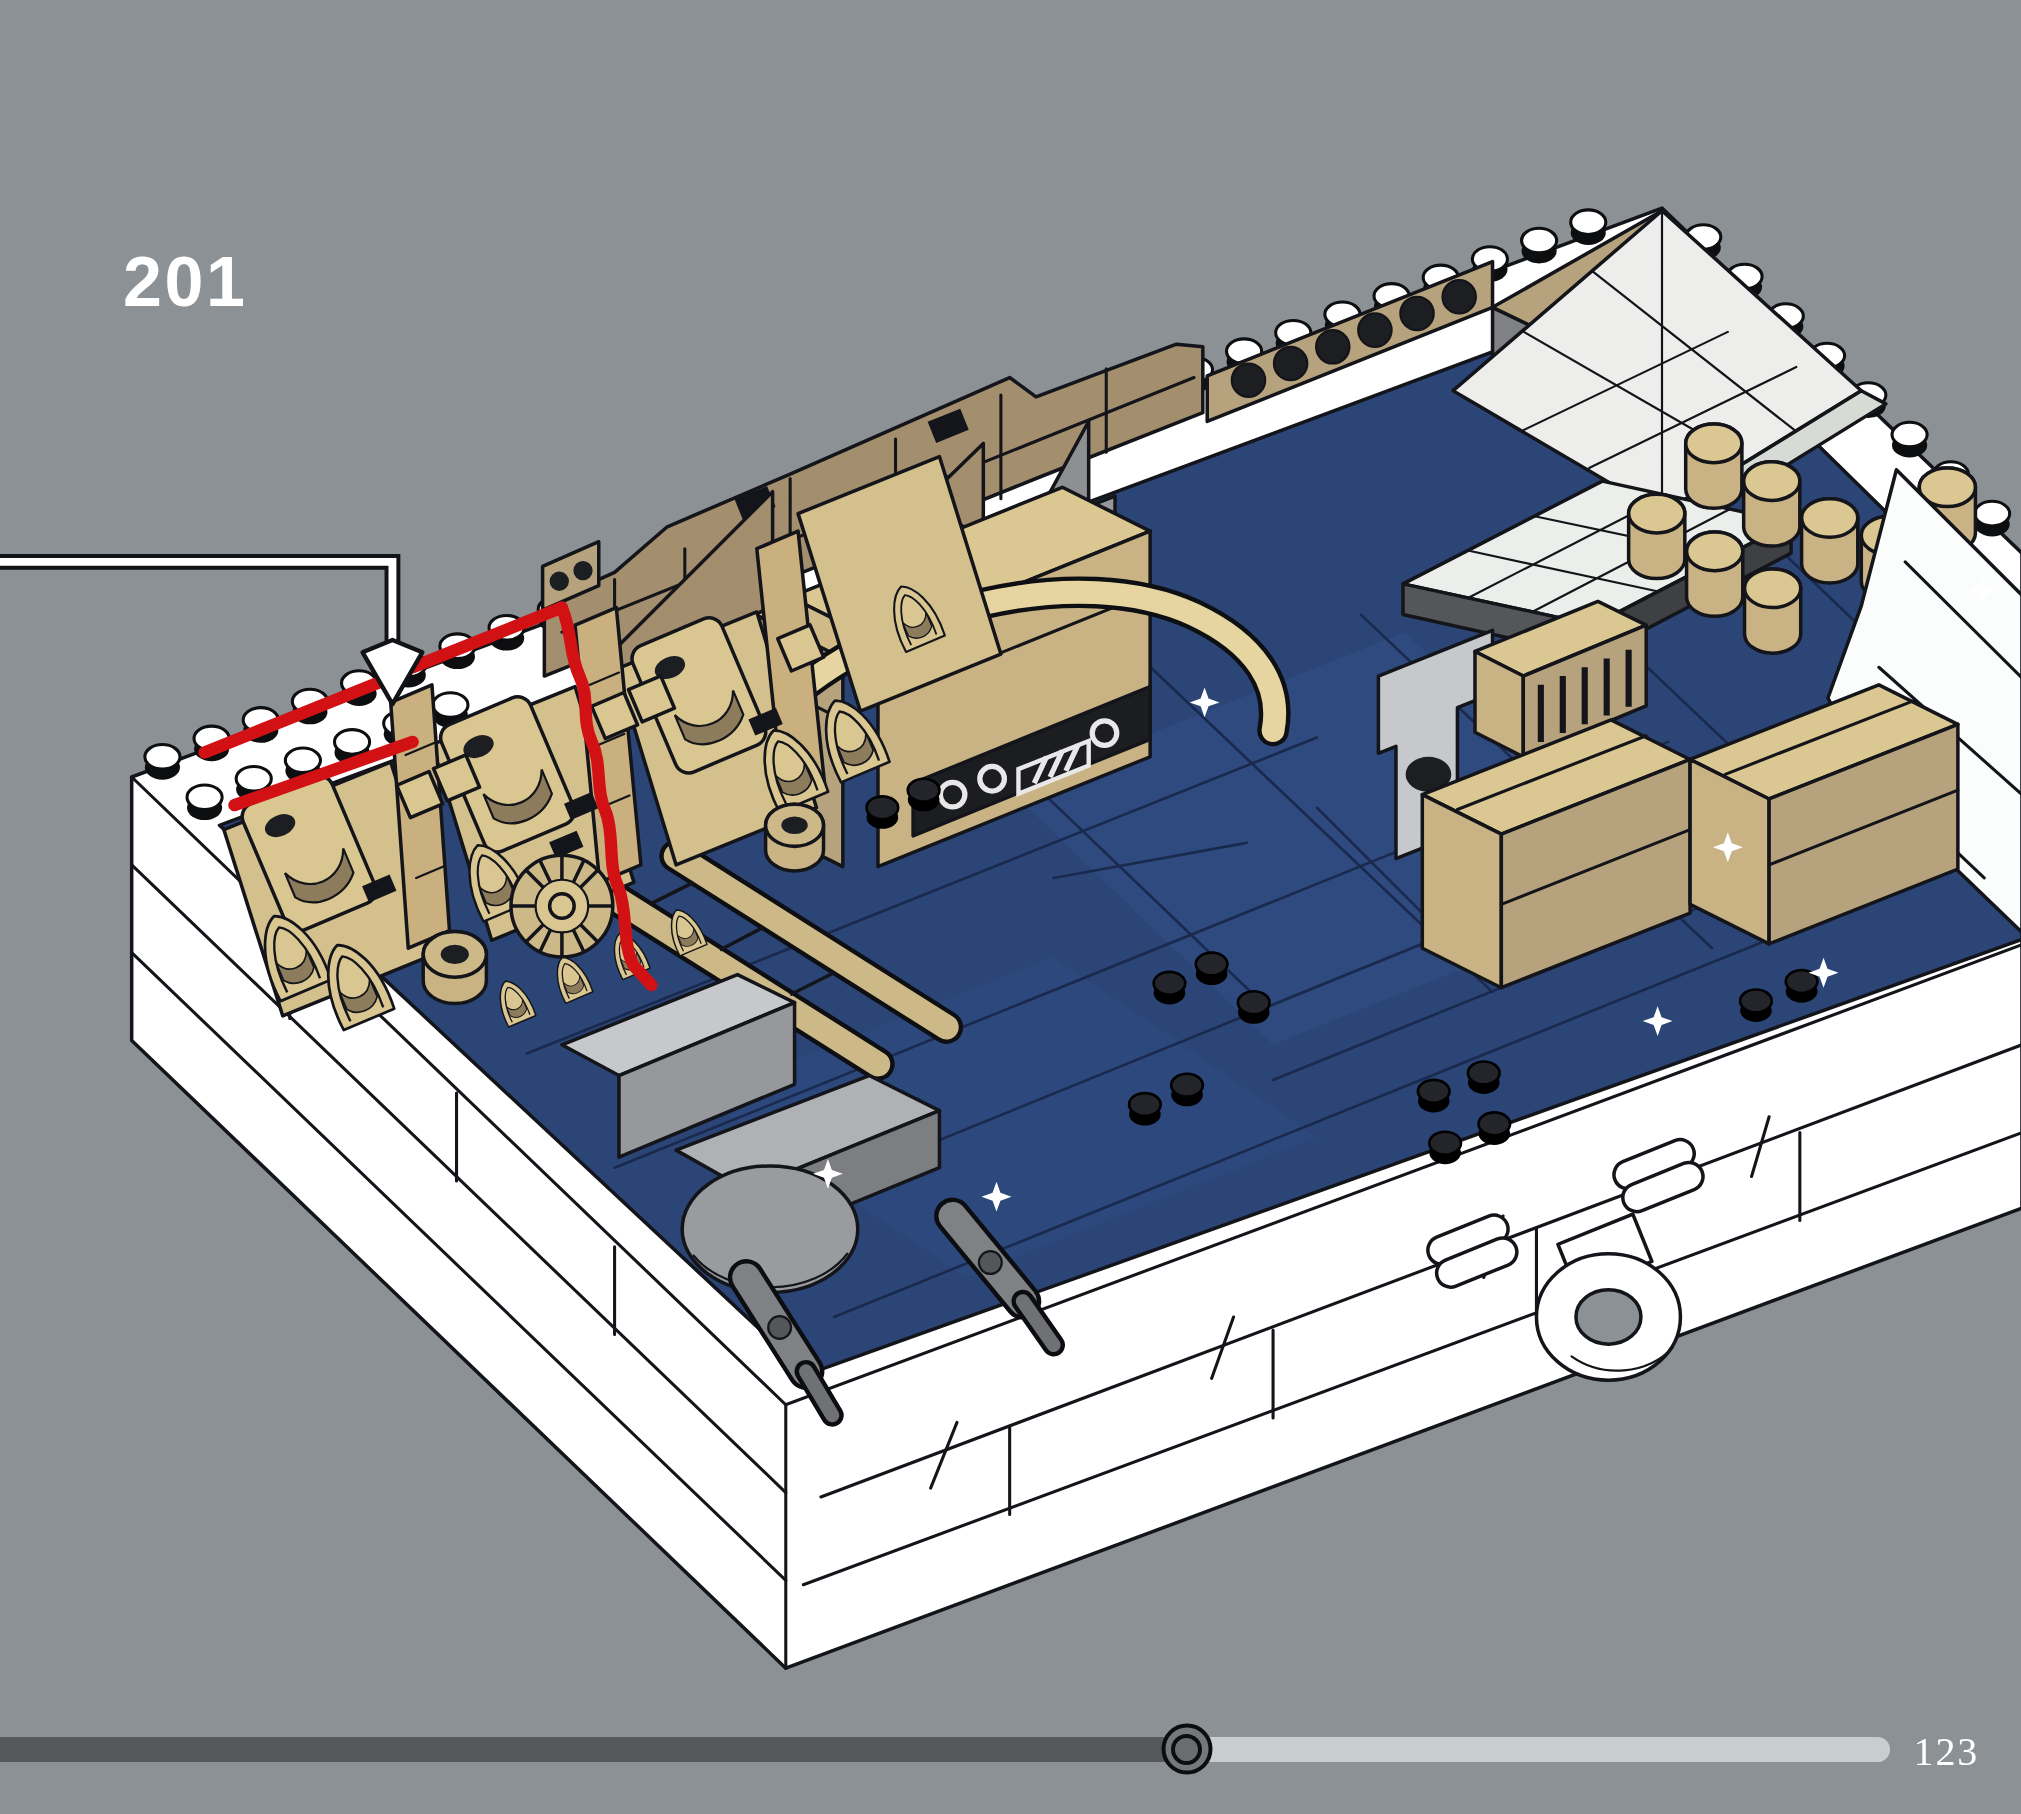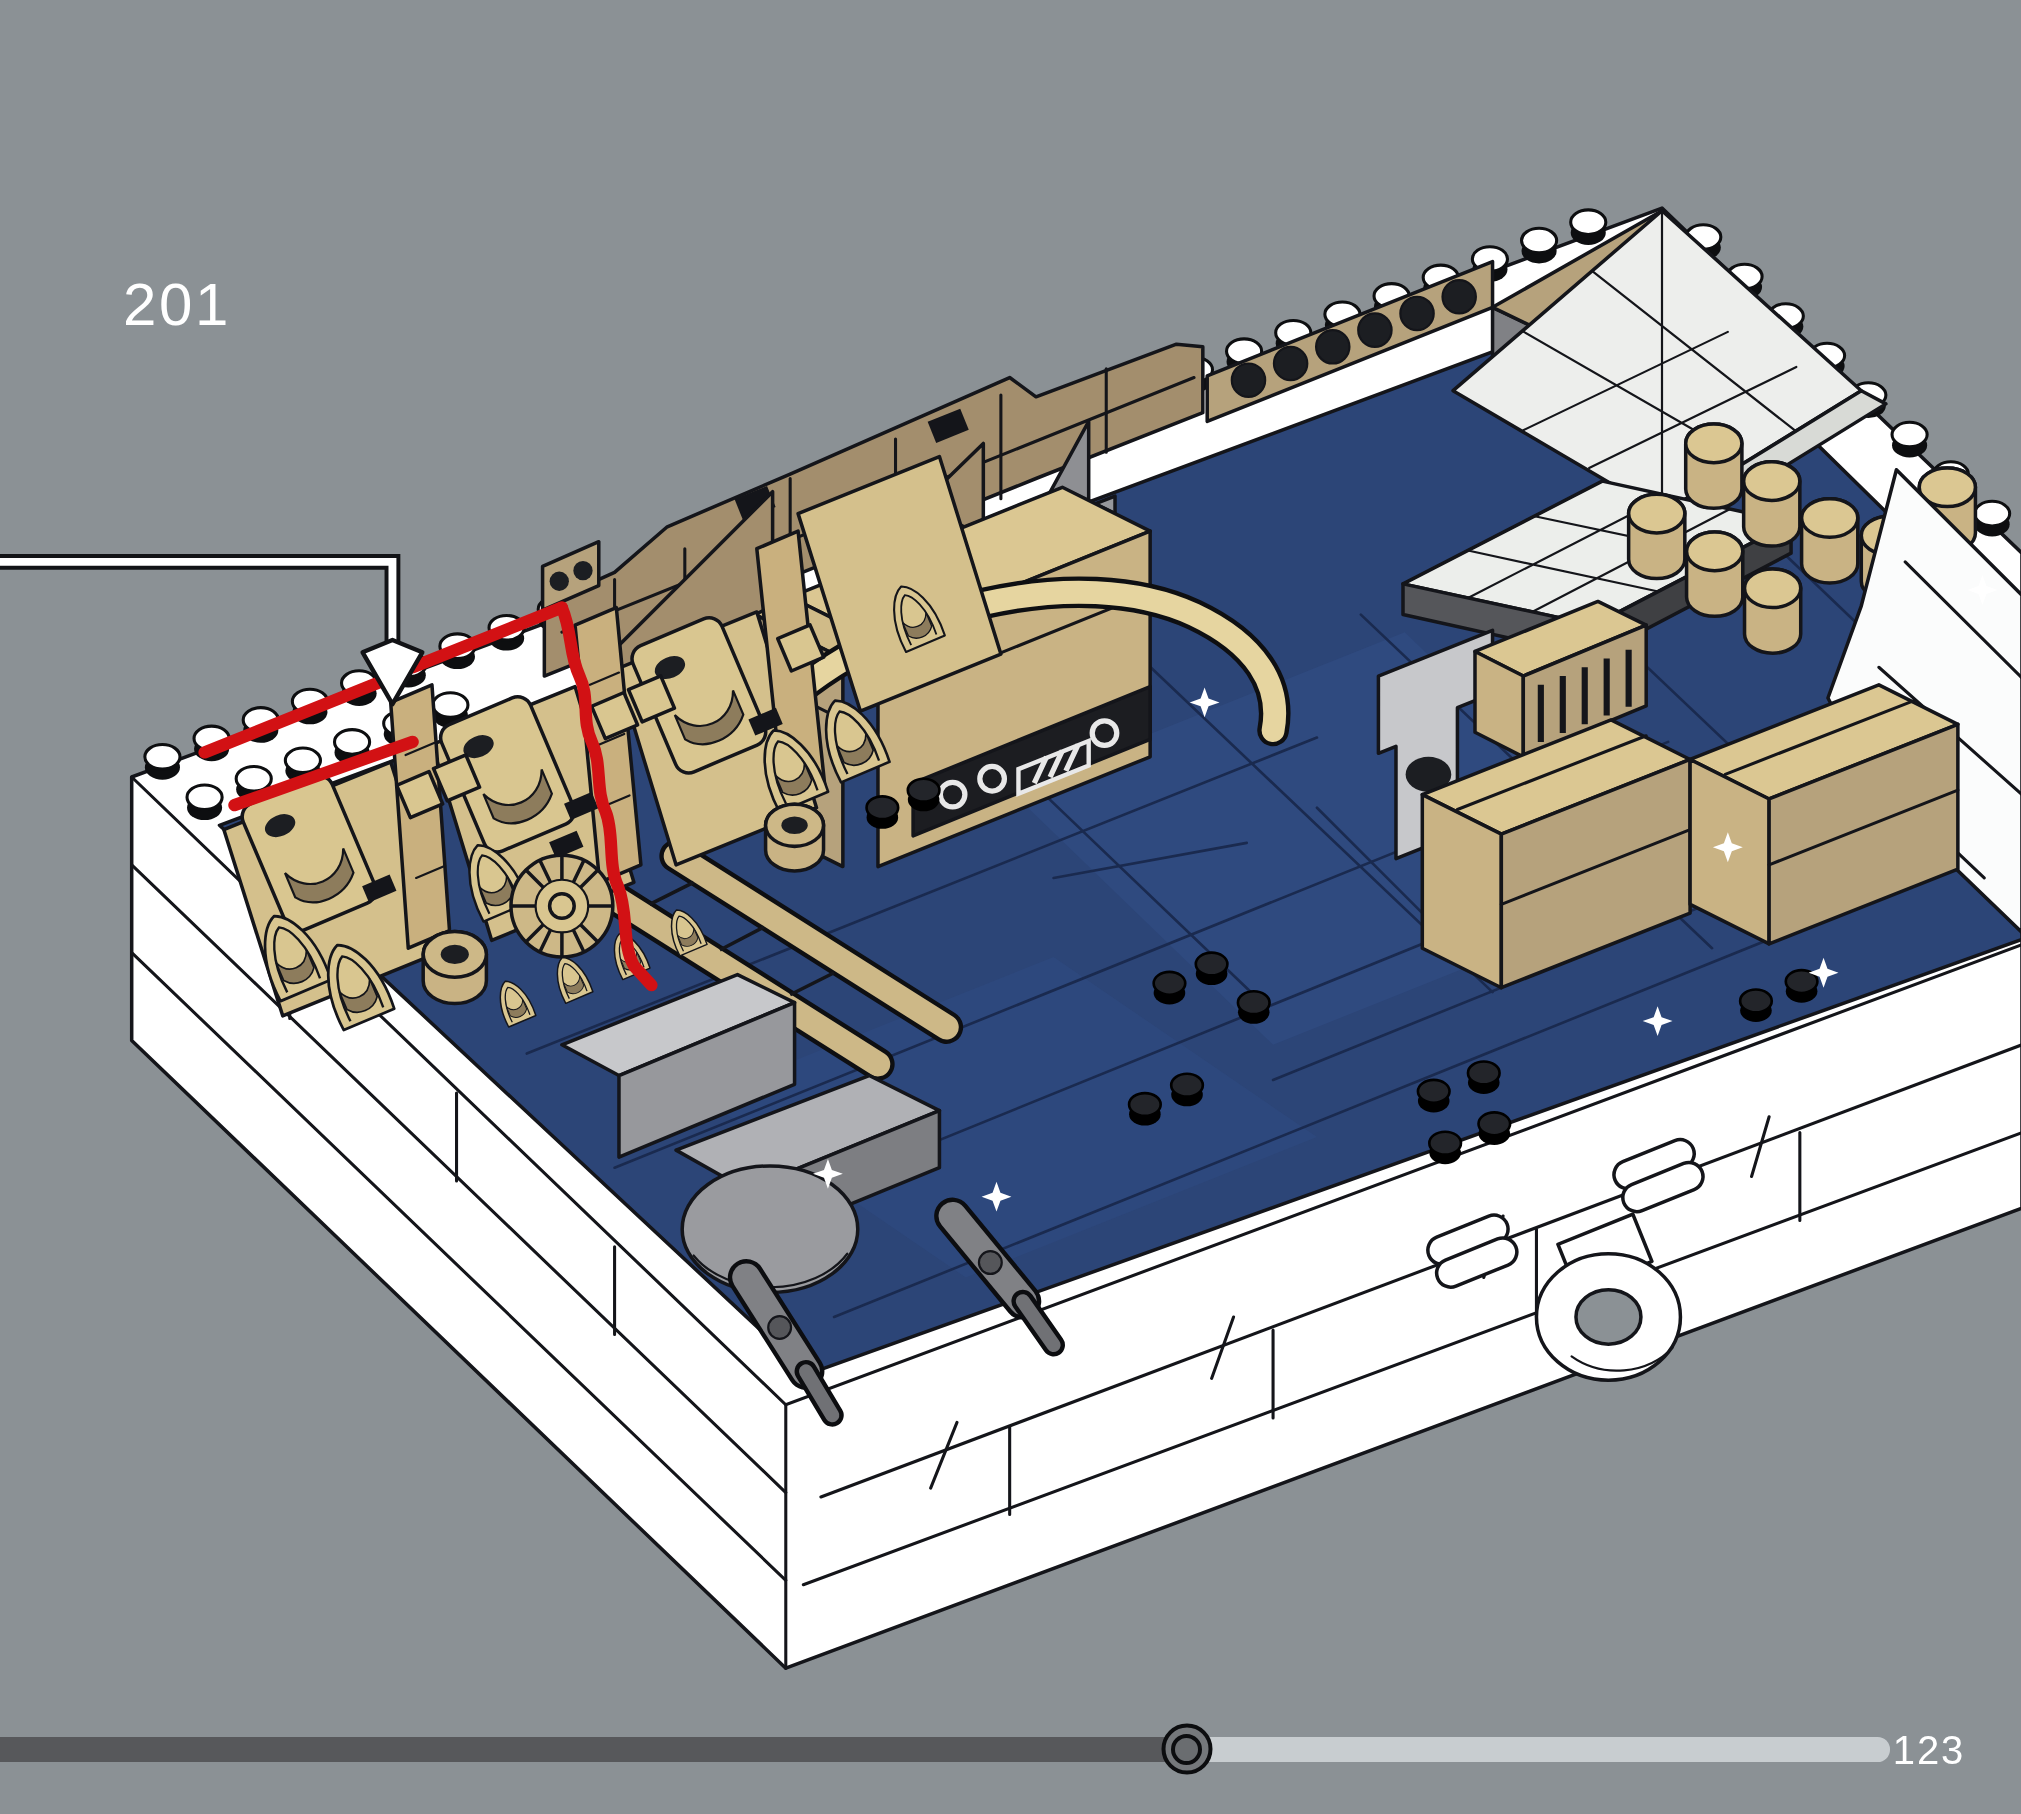--- a/index.html
+++ b/index.html
@@ -3,27 +3,26 @@
 <meta charset="utf-8">
 <style>
   html,body{margin:0;padding:0;}
   body{
     width:2022px;height:1814px;position:relative;overflow:hidden;
     background:#8b9195;font-family:"Liberation Sans",sans-serif;
   }
   #scene{position:absolute;inset:0;}
   .step-number{
     position:absolute;left:123px;top:242px;
-    font-size:60px;font-weight:400;letter-spacing:2.6px;color:#ffffff;
+    font-size:70px;font-weight:700;letter-spacing:2.6px;color:#ffffff;
     font-family:"Liberation Sans",sans-serif;
-    margin-top:28px;
   }
   .page-number{
-    position:absolute;right:57px;top:1728px;
-    font-size:40px;color:#ffffff;letter-spacing:1.8px;
+    position:absolute;right:43px;top:1728px;
+    font-size:40px;color:#ffffff;letter-spacing:1.8px;font-family:Liberation Serif, serif;
   }
   .progress{position:absolute;left:0;top:1737px;width:1890px;height:24.6px;}
   .progress .track{
     position:absolute;inset:0;background:#c8cdd0;
     border-radius:0 12.3px 12.3px 0;
   }
   .progress .fill{
     position:absolute;left:0;top:0;bottom:0;width:62.8%;
     background:#57585b;
   }

